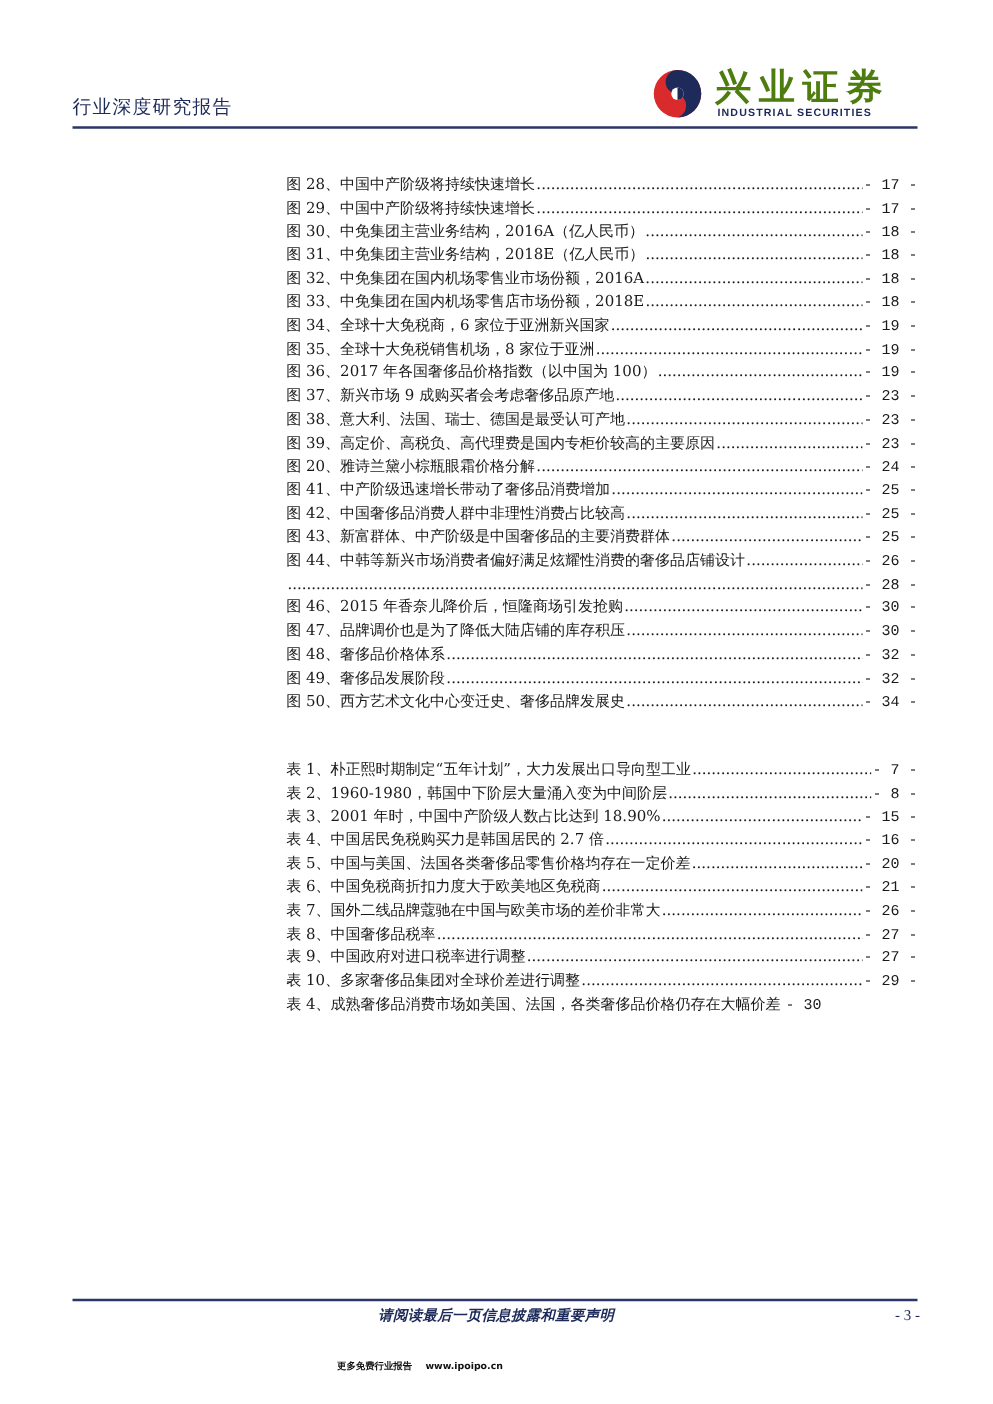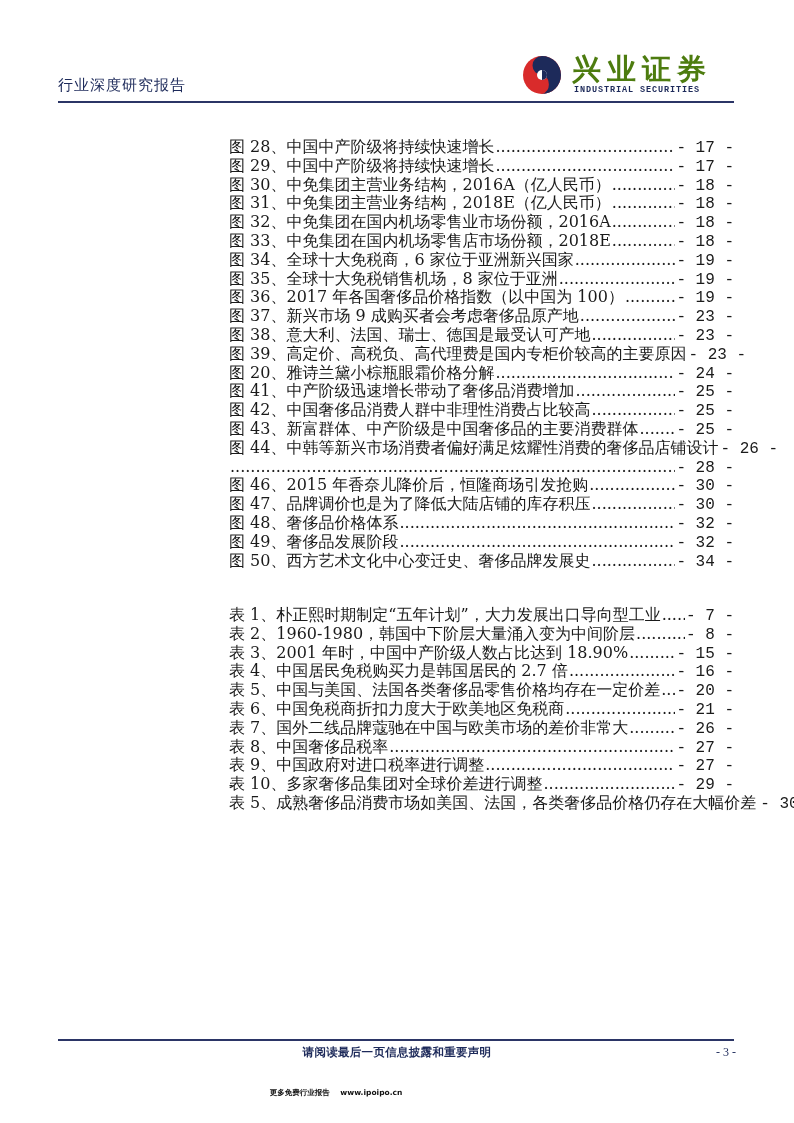--- a/index.html
+++ b/index.html
@@ -5,34 +5,34 @@
   html, body { margin: 0; padding: 0; background: #ffffff; }
   body { width: 794px; height: 1123px; position: relative; overflow: hidden;
          font-family: "DejaVu Serif", "Liberation Serif", serif; color: #1a1a1a; }
   .header-title { position: absolute; left: 58px; top: 76px; font-size: 15px;
                   color: #1d2a5a; letter-spacing: 1px; font-family: Liberation Mono, monospace; }
   .logo { position: absolute; left: 522px; top: 52px; width: 218px; height: 46px; }
   .logo-mark { position: absolute; left: 0; top: 0; width: 40px; height: 46px; }
   .logo-cn { position: absolute; left: 50px; top: 0px; font-size: 29px; font-weight: bold;
              color: #4d7c0f; letter-spacing: 6px; font-family: "DejaVu Sans", sans-serif; line-height: 34px; }
   .logo-en { position: absolute; left: 52px; top: 33px; font-size: 8.5px; font-weight: bold;
-             color: #1d2a5a; letter-spacing: 0.9px; font-family: Liberation Mono, monospace; white-space: nowrap; }
+             color: #1d2a5a; letter-spacing: 0.9px; font-family: Liberation Sans, sans-serif; white-space: nowrap; }
   .header-rule { position: absolute; left: 58px; top: 101px; width: 676px; height: 2px; background: #2b3566; }
   .toc { position: absolute; left: 229px; width: 505px; }
   .toc-fig { top: 103px; }
   .toc-tab { top: 571px; }
-  .toc-row { display: flex; align-items: baseline; height: 18.8px; font-size: 16px; line-height: 18.8px; white-space: nowrap; }
+  .toc-row { display: flex; align-items: baseline; height: 18.8px; font-size: 12px; line-height: 18.8px; white-space: nowrap; }
   .toc-label { flex: 0 0 auto; }
   .toc-dots { flex: 1 1 auto; overflow: hidden; margin: 0 1px; color: #1a1a1a; }
   .toc-dots::before { content: "..................................................................................................................................................................................................................."; }
   .toc-page { flex: 0 0 auto; font-family: Liberation Mono, monospace; margin-top: 36px; }
   .wrap-dash { height: 18px; font-size: 12px; line-height: 14px; }
   .footer-rule { position: absolute; left: 58px; top: 1039px; width: 676px; height: 2px; background: #2b3566; }
   .footer-note { position: absolute; left: 0; width: 794px; top: 1045px; text-align: center; font-size: 11.5px;
-                 color: #1d2a5a; font-family: "DejaVu Sans", sans-serif; font-weight: bold; letter-spacing: 0.3px; }
+                 color: #1d2a5a; font-family: "DejaVu Sans", sans-serif; font-weight: bold; letter-spacing: 0.3px; font-style: italic; }
   .footer-page { position: absolute; right: 58px; top: 1045px; font-size: 12px; color: #1d2a5a;
                  font-family: "Liberation Serif", serif; }
   .promo { position: absolute; left: 0; width: 672px; top: 1088px; text-align: center; font-size: 7.5px;
            font-weight: bold; color: #111; font-family: "DejaVu Sans", sans-serif; }
   .promo span { margin: 0 4px; }
 </style>
 </head>
 <body>
 
 <div class="header-title">行业深度研究报告</div>
@@ -212,21 +212,21 @@
       <span class="toc-label">表 9、中国政府对进口税率进行调整</span>
       <span class="toc-dots"></span>
       <span class="toc-page">- 27 -</span>
     </div>
   <div class="toc-row">
       <span class="toc-label">表 10、多家奢侈品集团对全球价差进行调整</span>
       <span class="toc-dots"></span>
       <span class="toc-page">- 29 -</span>
     </div>
   <div class="toc-row">
-      <span class="toc-label">表 5、成熟奢侈品消费市场如美国、法国，各类奢侈品价格仍存在大幅价差</span>
+      <span class="toc-label">表 4、成熟奢侈品消费市场如美国、法国，各类奢侈品价格仍存在大幅价差</span>
       <span class="toc-page" style="margin-left:4px;">- 30</span>
     </div>
   <div class="wrap-dash">-</div>
 </div>
 
 <div class="footer-rule"></div>
 <div class="footer-note">请阅读最后一页信息披露和重要声明</div>
 <div class="footer-page">- 3 -</div>
 <div class="promo">
   <span>更多免费行业报告</span>

